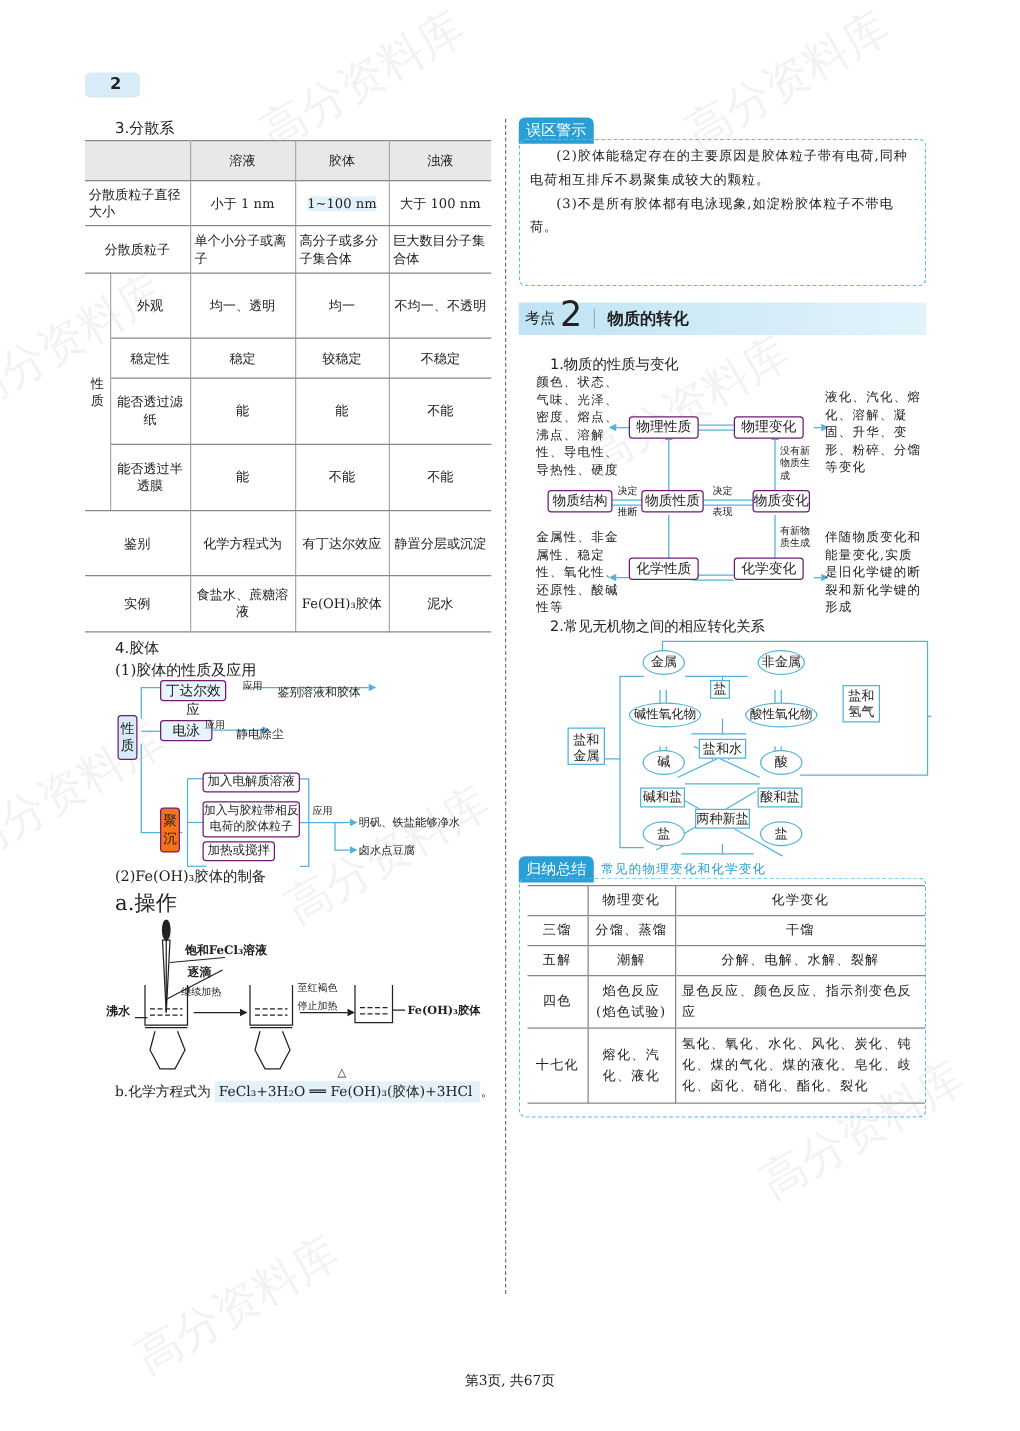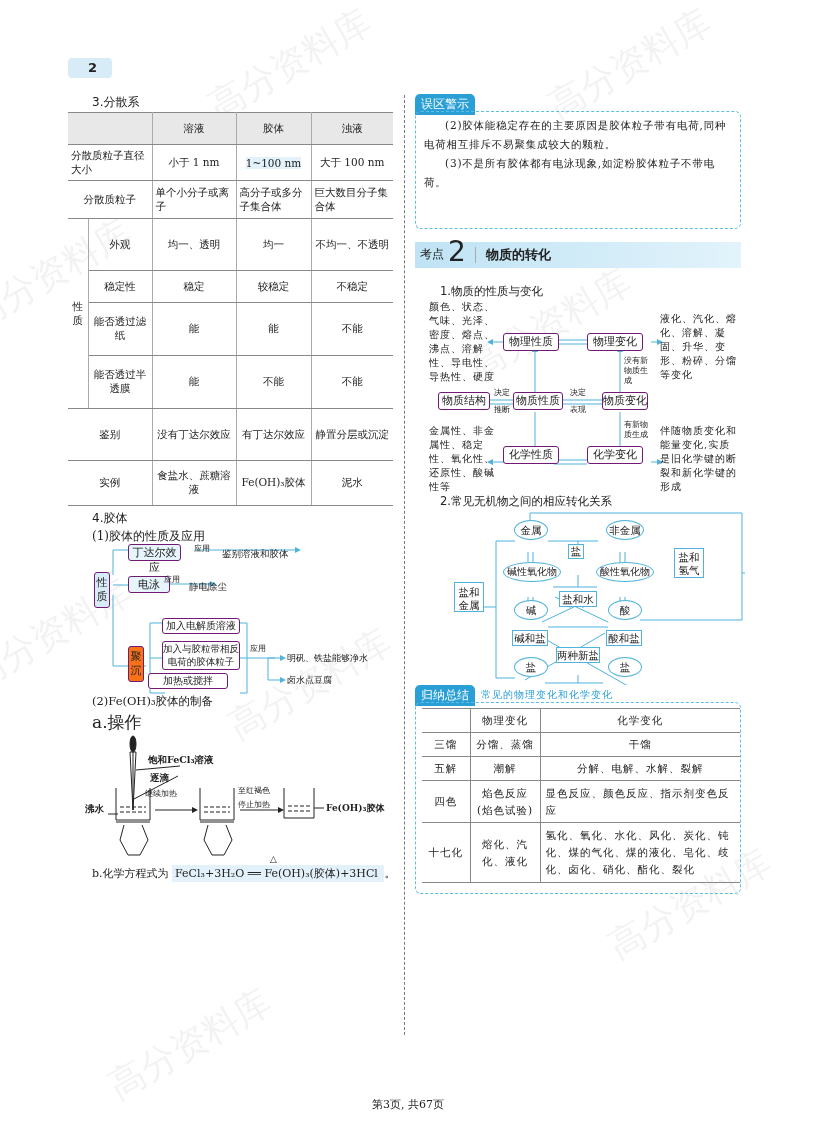--- a/index.html
+++ b/index.html
@@ -92,21 +92,21 @@
       <td>不能</td>
     </tr>
     <tr style="height:53px">
       <td>能否透过半透膜</td>
       <td>能</td>
       <td>不能</td>
       <td>不能</td>
     </tr>
     <tr style="height:52px">
       <td colspan="2">鉴别</td>
-      <td>没有丁达尔效应</td>
+      <td>化学方程式为</td>
       <td>有丁达尔效应</td>
       <td>静置分层或沉淀</td>
     </tr>
     <tr style="height:45px">
       <td colspan="2">实例</td>
       <td>食盐水、蔗糖溶液</td>
       <td>Fe(OH)₃胶体</td>
       <td>泥水</td>
     </tr>
   </tbody>
@@ -142,21 +142,21 @@
 <div class="node" style="left:94px;top:572px;width:16px;height:36px;line-height:14px;padding-top:3px;background:#d8ecf8;">性质</div>
 <div class="node" style="left:128px;top:544px;width:53px;height:17px;line-height:15px;background:#e6f4fb;">丁达尔效应</div>
 <div class="tiny" style="left:194px;top:544px;">应用</div>
 <div class="abs" style="left:222px;top:548px;font-size:9.5px;">鉴别溶液和胶体</div>
 <div class="node" style="left:128px;top:576px;width:42px;height:17px;line-height:15px;background:#e6f4fb;">电泳</div>
 <div class="tiny" style="left:164px;top:575px;">应用</div>
 <div class="abs" style="left:189px;top:581px;font-size:9.5px;">静电除尘</div>
 <div class="node" style="left:128px;top:646px;width:16px;height:36px;line-height:14px;padding-top:3px;background:#f97316;">聚沉</div>
 <div class="node" style="left:162px;top:618px;width:78px;height:16px;line-height:14px;font-size:10px;">加入电解质溶液</div>
 <div class="node" style="left:162px;top:641px;width:78px;height:29px;line-height:13px;font-size:9.5px;">加入与胶粒带相反电荷的胶体粒子</div>
-<div class="node" style="left:148px;top:673px;width:80px;height:16px;line-height:14px;font-size:10px;">加热或搅拌</div>
+<div class="node" style="left:162px;top:673px;width:58px;height:16px;line-height:14px;font-size:10px;">加热或搅拌</div>
 <div class="tiny" style="left:250px;top:644px;">应用</div>
 <div class="abs" style="left:287px;top:652px;font-size:9px;">明矾、铁盐能够净水</div>
 <div class="abs" style="left:287px;top:674px;font-size:9px;">卤水点豆腐</div>
 
 <div class="abs" style="left:92px;top:694px;font-size:11.5px;">(2)Fe(OH)₃胶体的制备</div>
 <div class="abs" style="left:92px;top:711px;font-size:17px;">a.操作</div>
 
 <svg class="abs" style="left:80px;top:730px;" width="320" height="135">
   <g stroke="#222" fill="none" stroke-width="1">
     <ellipse cx="53" cy="14" rx="3" ry="8" fill="#222"></ellipse>

